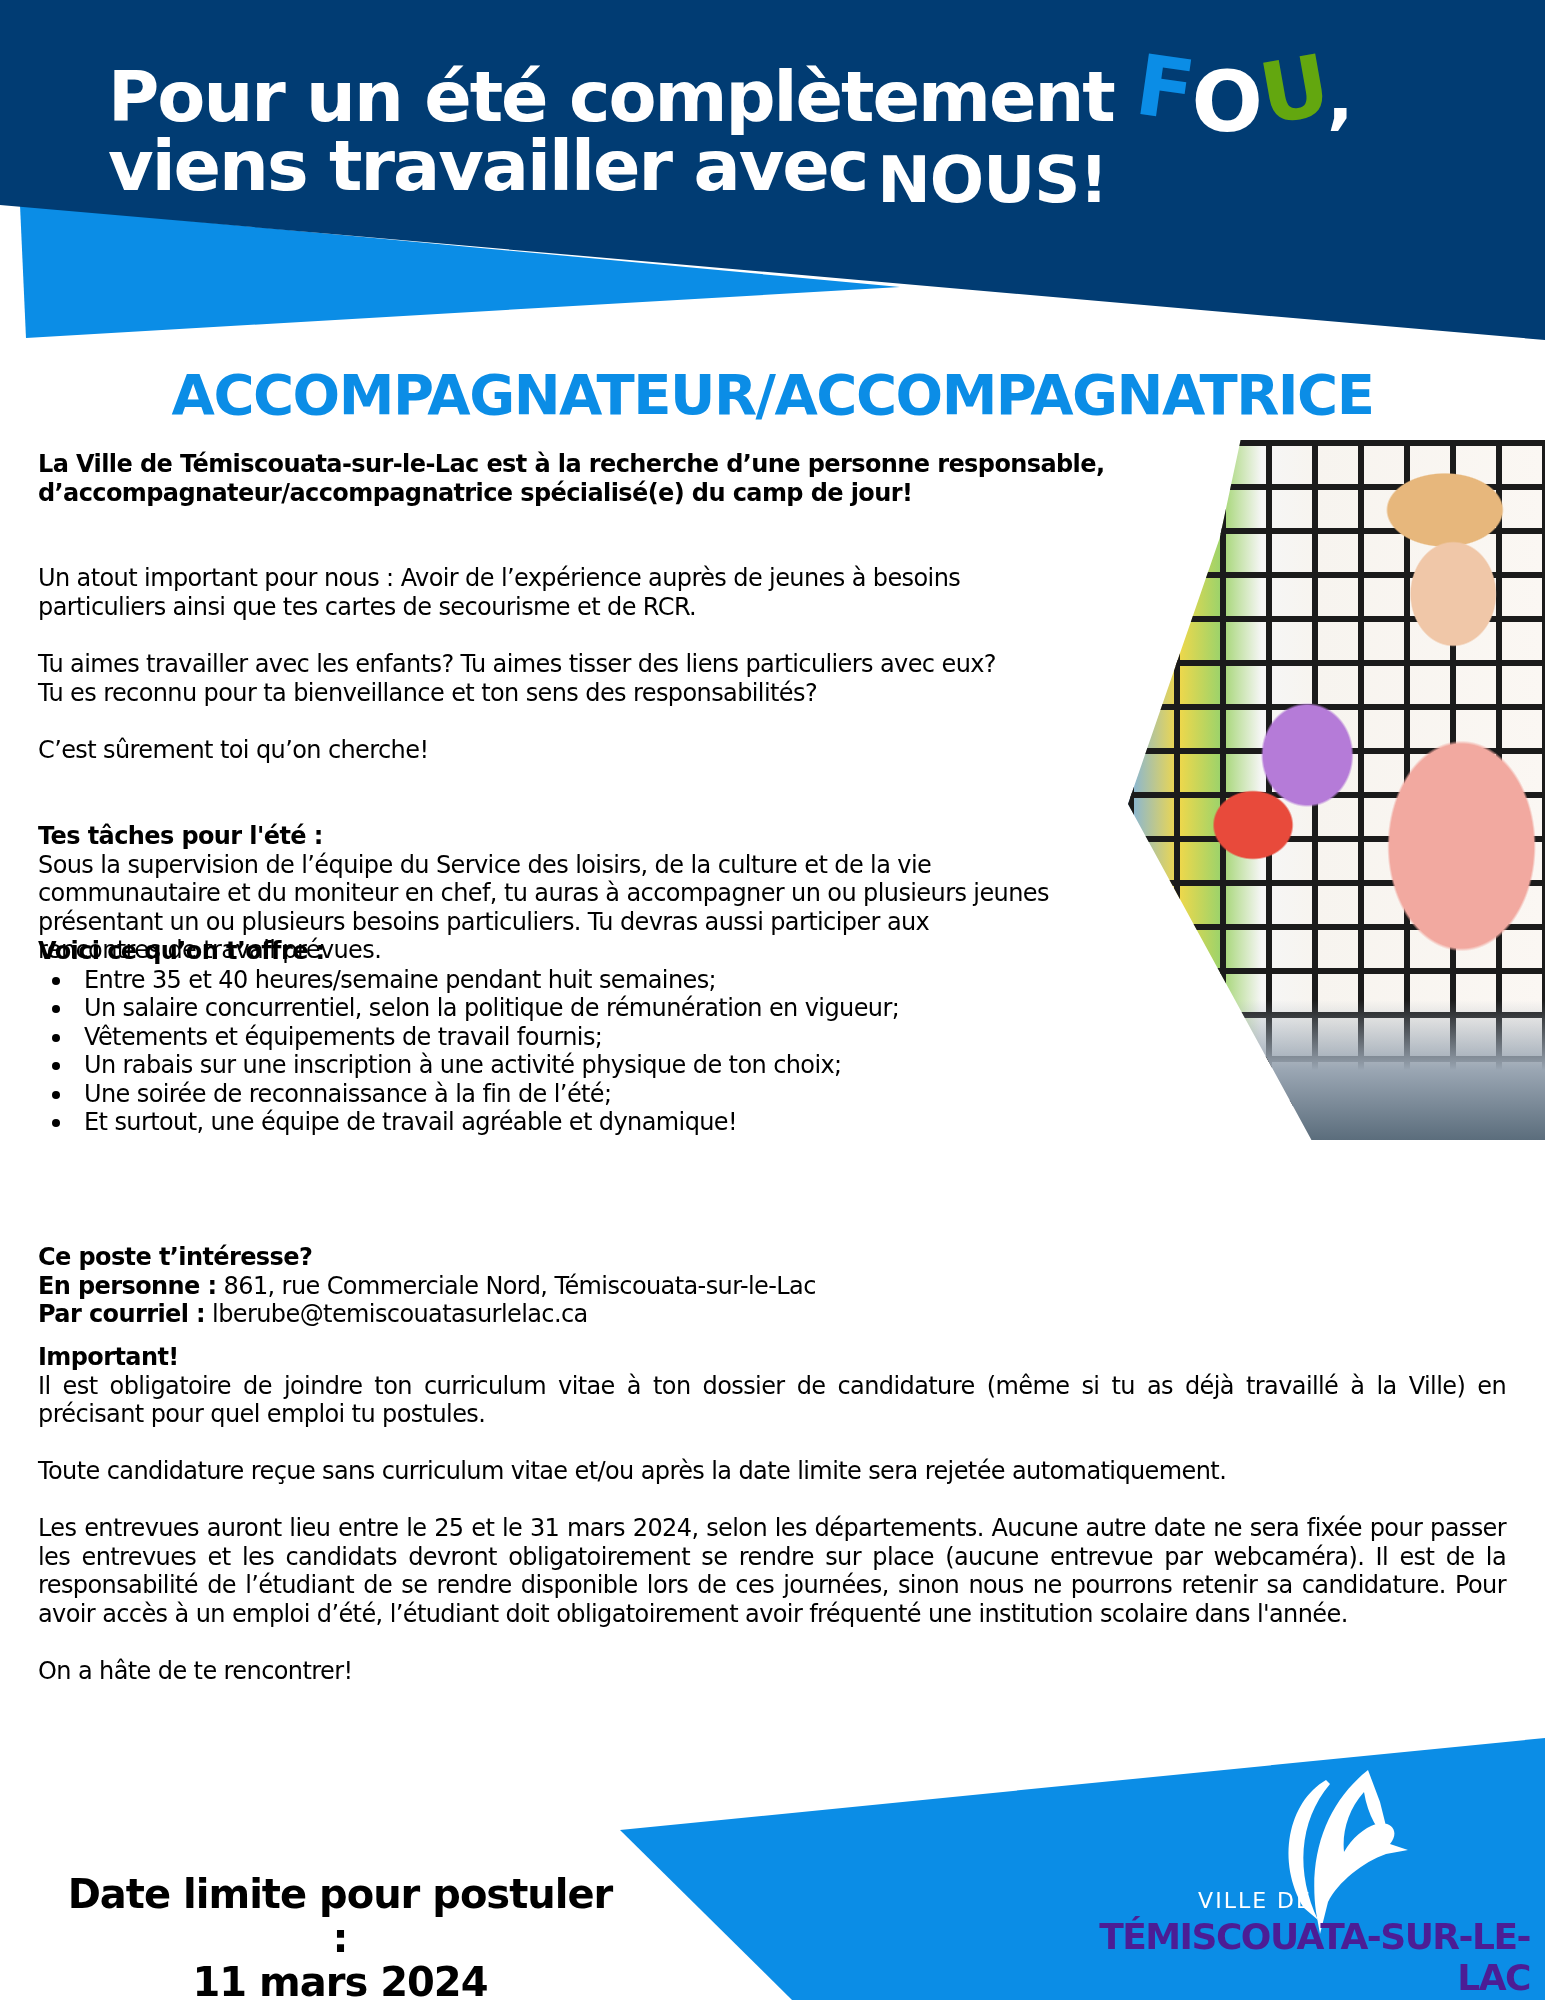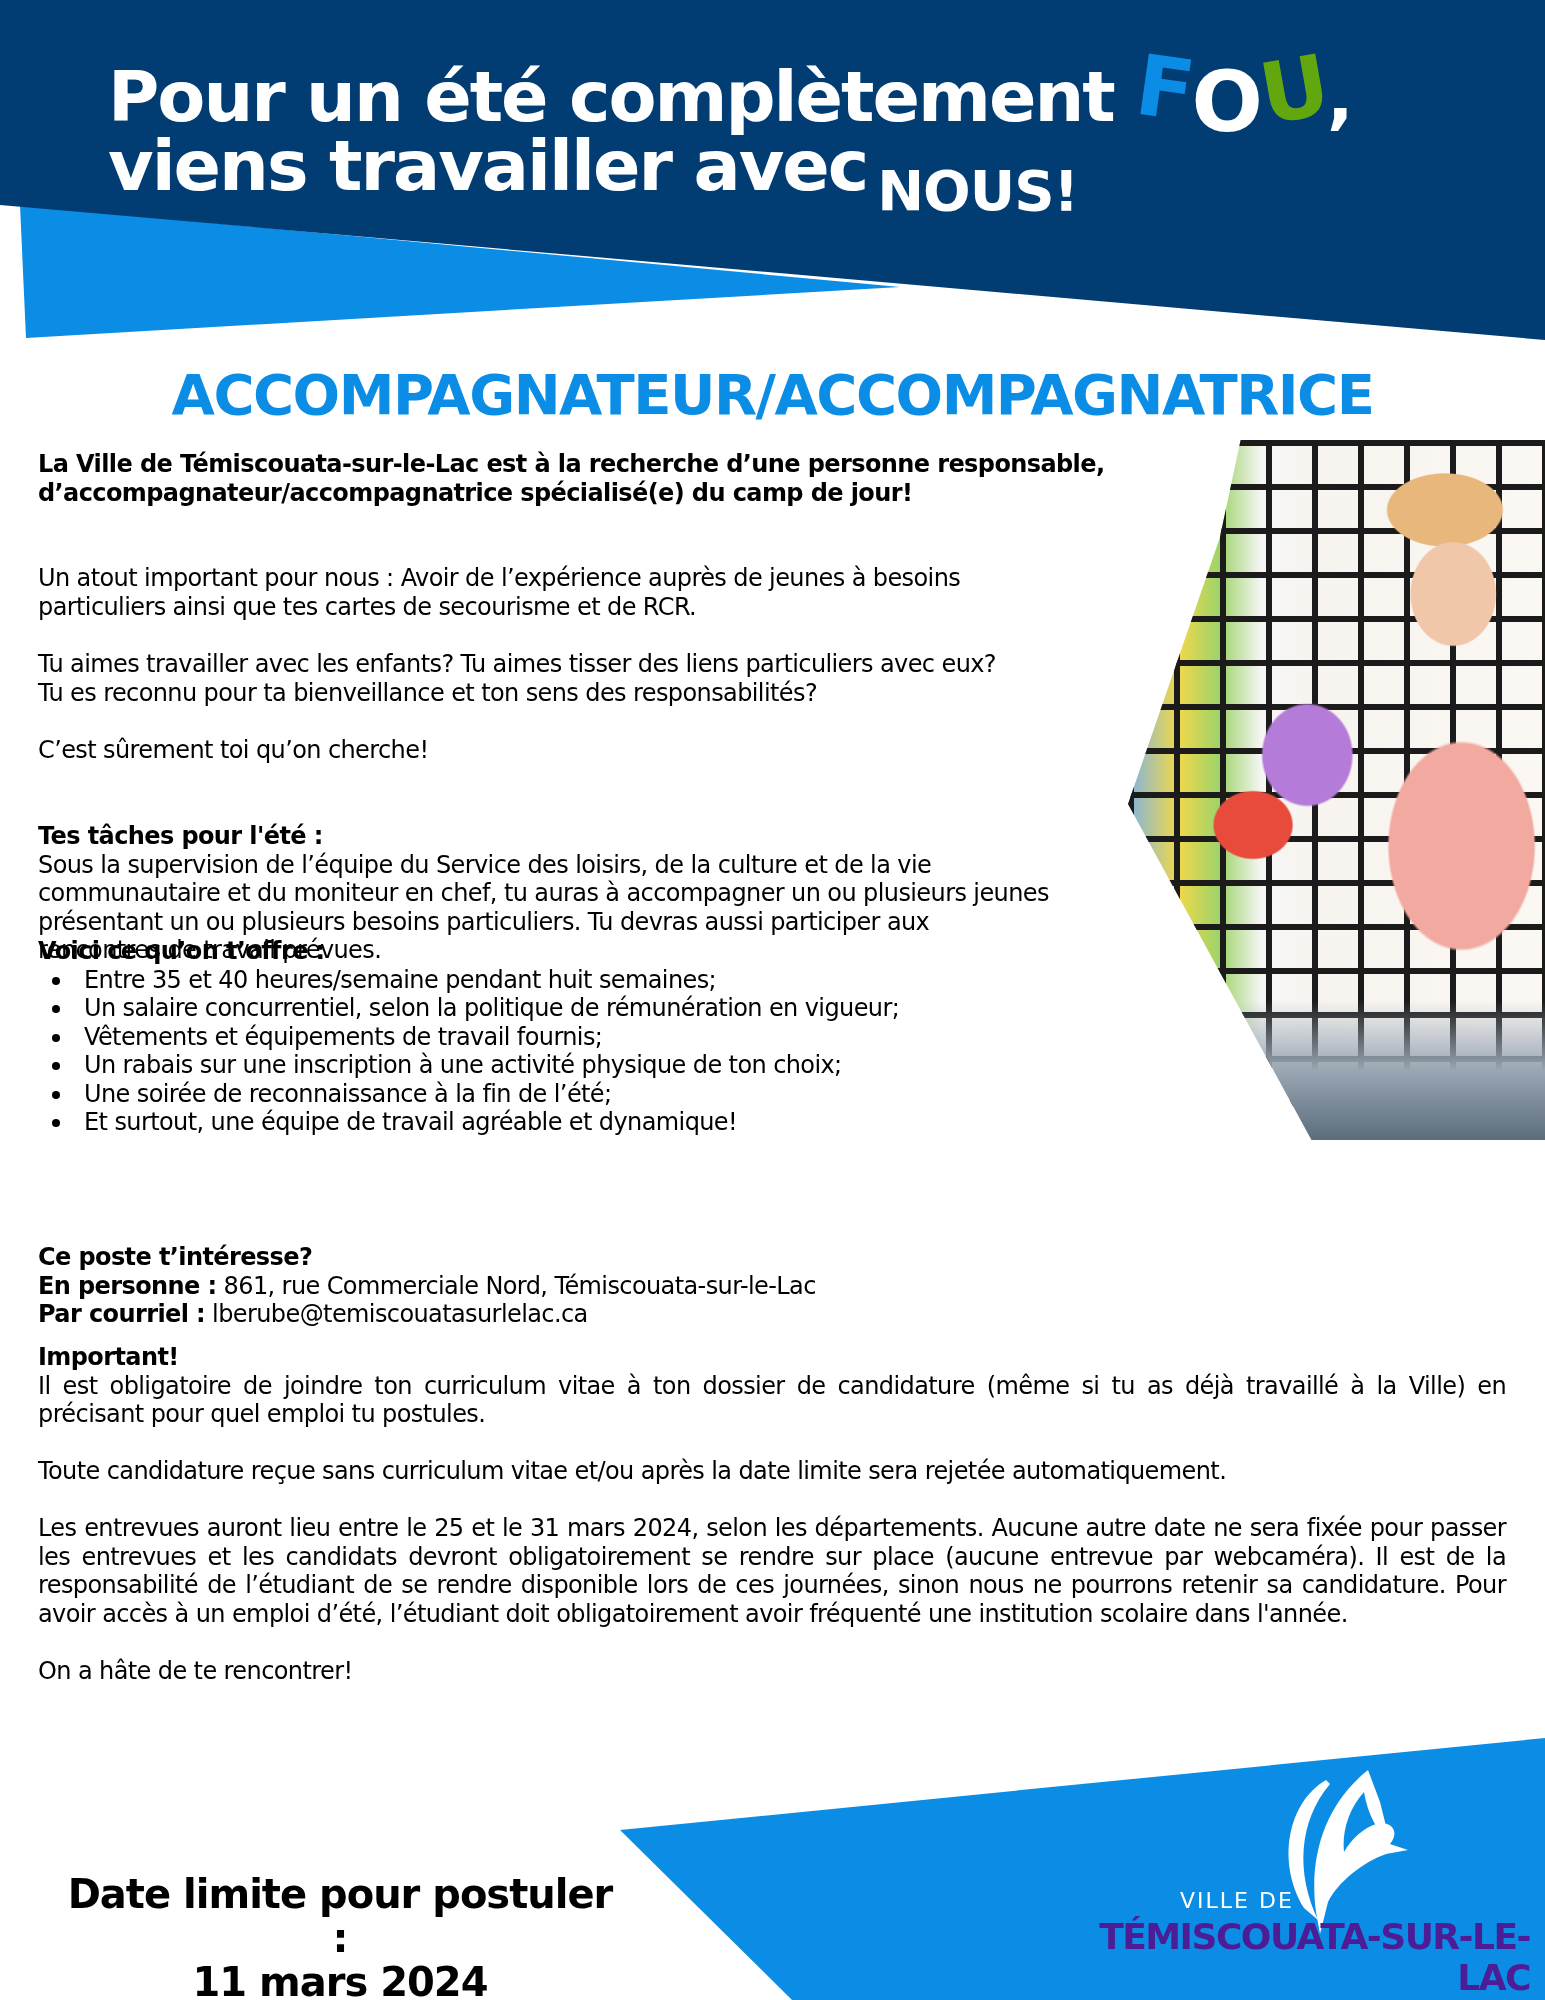--- a/index.html
+++ b/index.html
@@ -11,21 +11,21 @@
   .abs { position: absolute; }
 
   
   #header-bg { left: 0; top: 0; width: 1545px; height: 345px; }
   .headline {
     position: absolute; left: 108px; color: #fff; font-weight: bold;
     font-family: "DejaVu Sans", sans-serif; letter-spacing: -2px; white-space: nowrap;
   }
   #headline-1 { top: 52px; font-size: 70px; line-height: 80px; }
   #headline-2 { top: 126px; font-size: 70px; line-height: 80px; }
-  #headline-2 .nous { font-size: 56px; letter-spacing: -1px; position: relative; top: 20px; margin-left: 10px; margin-top: 12px; }
+  #headline-2 .nous { font-size: 64px; letter-spacing: -1px; position: relative; top: 12px; margin-left: 10px; margin-top: 12px; }
   .fou { display: inline-block; font-size: 84px; position: relative; }
   .fou .f { color: #0b8de6; display: inline-block; transform: rotate(8deg) translateY(-4px); }
   .fou .o { color: #ffffff; display: inline-block; transform: translateY(10px); }
   .fou .u { color: #63a70f; display: inline-block; transform: rotate(-10deg) translateY(-2px); }
 
   
   #job-title {
     position: absolute; left: 0; width: 1545px; top: 355px; text-align: center;
     color: #0b8de6; font-weight: bold; font-size: 56px; line-height: 80px;
     letter-spacing: -1.5px; font-family: "DejaVu Sans", sans-serif;
@@ -60,21 +60,21 @@
   }
   #photo .label {
     position: absolute; left: 62%; top: 48%; color: rgba(255,255,255,0); font-size: 1px;
   }
 
   
   #footer-shape { left: 0; top: 1730px; width: 1545px; height: 270px; }
   #logo-mark { position: absolute; left: 1268px; top: 1762px; width: 160px; height: 180px; }
   #logo-ville {
     position: absolute; left: 1180px; top: 1888px; width: 150px; color: #fff;
-    font-size: 22px; letter-spacing: 2px; text-align: left; font-family: "DejaVu Sans", sans-serif;
+    font-size: 22px; letter-spacing: 2px; text-align: center; font-family: "DejaVu Sans", sans-serif;
   }
   #logo-name {
     position: absolute; left: 1070px; top: 1916px; width: 460px; color: #4c1d95; text-align: right;
     font-size: 36px; font-weight: bold; letter-spacing: -1.5px; font-family: "DejaVu Sans", sans-serif;
   }
 
   
   #deadline {
     position: absolute; left: 60px; top: 1872px; width: 560px; text-align: center;
     font-size: 40px; line-height: 44px; font-weight: bold; letter-spacing: -1px;

